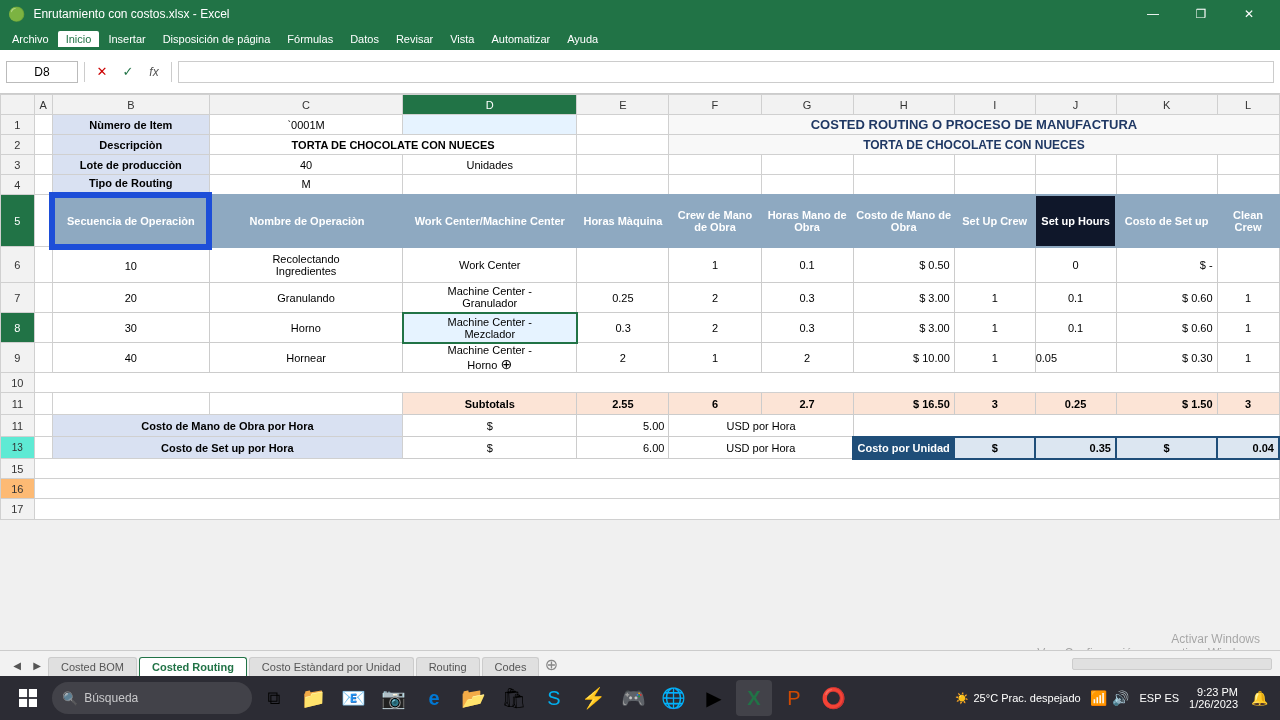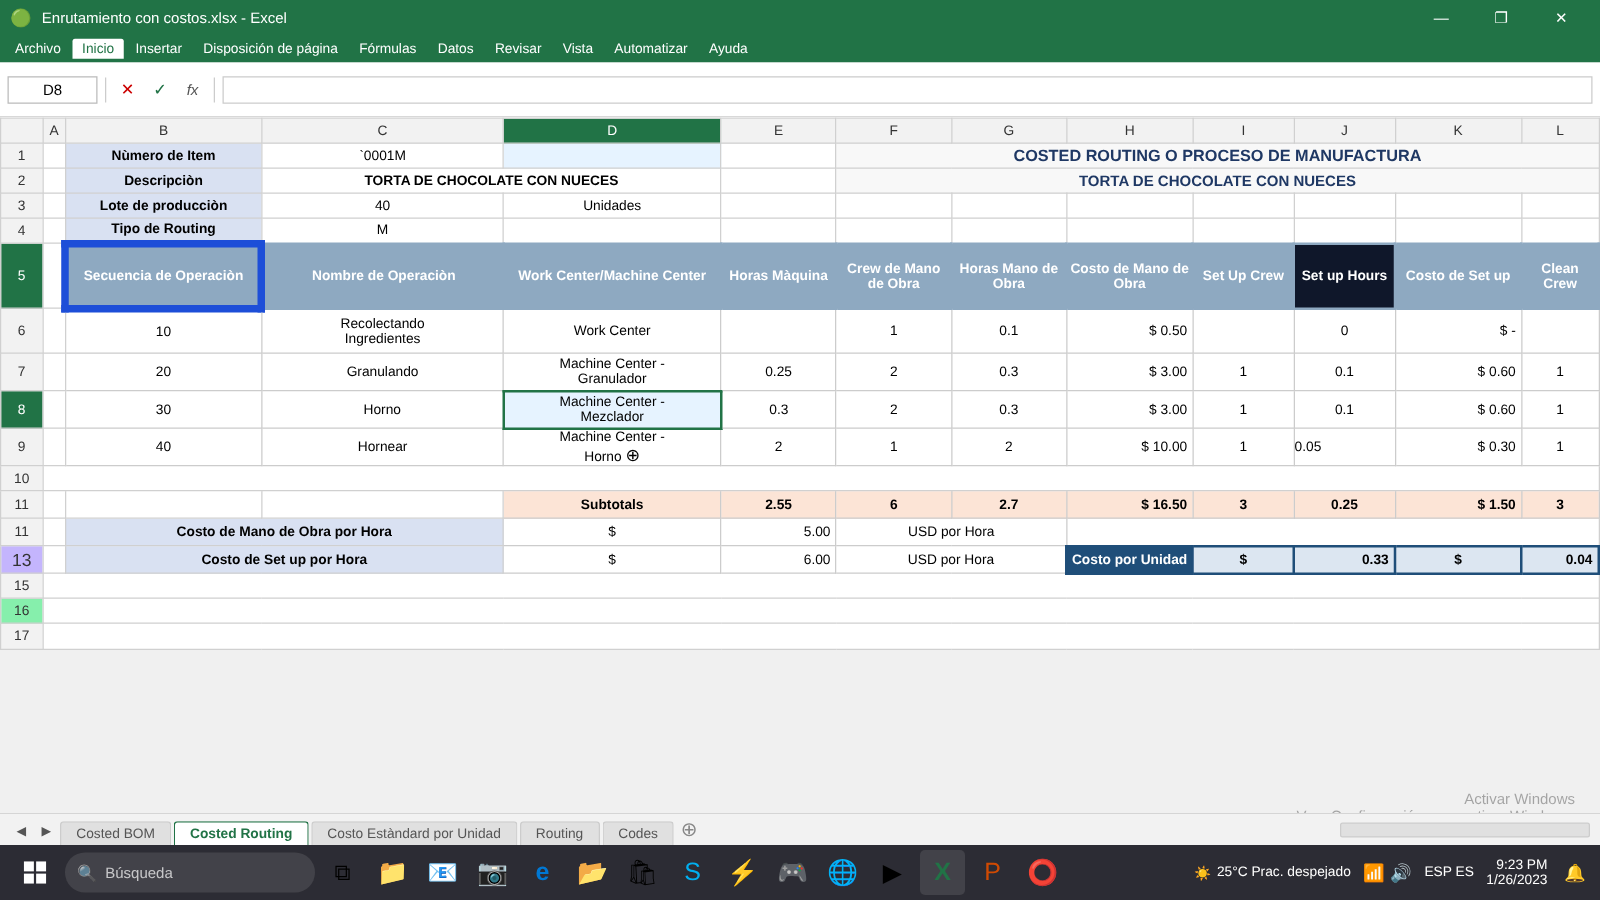--- a/index.html
+++ b/index.html
@@ -236,41 +236,41 @@
         <td style="background:#f2f2f2; border:1px solid #d0d0d0; text-align:center; font-size:11px; color:#333;">11</td>
         <td style="border:1px solid #d0d0d0;"></td>
         <td colspan="2" style="border:1px solid #d0d0d0; font-weight:bold; font-size:11px; text-align:center; background:#d9e1f2;">Costo de Mano de Obra por Hora</td>
         <td style="border:1px solid #ccc; font-size:11px; text-align:center; vertical-align:middle;">$</td>
         <td style="border:1px solid #ccc; font-size:11px; text-align:right; vertical-align:middle; padding-right:4px;">5.00</td>
         <td colspan="2" style="border:1px solid #ccc; font-size:11px; text-align:center; vertical-align:middle;">USD por Hora</td>
         <td colspan="5" style="border:1px solid #d0d0d0;"></td>
       </tr>
 
       <tr style="height:22px;">
-        <td style="background:#c4b5fd; border:1px solid #d0d0d0; text-align:center; font-size:14px; color:#333;">13</td>
+        <td style="background:#5eead4; border:1px solid #d0d0d0; text-align:center; font-size:10px; color:#333;">13</td>
         <td style="border:1px solid #d0d0d0;"></td>
         <td colspan="2" style="border:1px solid #d0d0d0; font-weight:bold; font-size:11px; text-align:center; background:#d9e1f2;">Costo de Set up por Hora</td>
         <td style="border:1px solid #ccc; font-size:11px; text-align:center; vertical-align:middle;">$</td>
         <td style="border:1px solid #ccc; font-size:11px; text-align:right; vertical-align:middle; padding-right:4px;">6.00</td>
         <td colspan="2" style="border:1px solid #ccc; font-size:11px; text-align:center; vertical-align:middle;">USD por Hora</td>
         <td style="border:2px solid #1f4e79; background:#1f4e79; color:white; font-weight:bold; font-size:11px; text-align:center; vertical-align:middle;">Costo por Unidad</td>
         <td style="border:2px solid #1f4e79; background:#dce6f1; font-weight:bold; font-size:11px; text-align:center; vertical-align:middle;">$</td>
-        <td style="border:2px solid #1f4e79; background:#dce6f1; font-weight:bold; font-size:11px; text-align:right; vertical-align:middle; padding-right:4px;">0.33</td>
+        <td style="border:2px solid #1f4e79; background:#dce6f1; font-weight:bold; font-size:11px; text-align:right; vertical-align:middle; padding-right:4px;">0.35</td>
         <td style="border:2px solid #1f4e79; background:#dce6f1; font-weight:bold; font-size:11px; text-align:center; vertical-align:middle;">$</td>
         <td style="border:2px solid #1f4e79; background:#dce6f1; font-weight:bold; font-size:11px; text-align:right; vertical-align:middle; padding-right:4px;">0.04</td>
       </tr>
 
 
       <tr style="height:20px;">
         <td style="background:#f2f2f2; border:1px solid #d0d0d0; text-align:center; font-size:11px; color:#333;">15</td>
         <td colspan="12" style="border:1px solid #d0d0d0;"></td>
       </tr>
 
       <tr style="height:20px;">
-        <td style="background:#86efac; border:1px solid #d0d0d0; text-align:center; font-size:11px; color:#333;">16</td>
+        <td style="background:#fdba74; border:1px solid #d0d0d0; text-align:center; font-size:11px; color:#333;">16</td>
         <td colspan="12" style="border:1px solid #d0d0d0;"></td>
       </tr>
 
       <tr style="height:21px;">
         <td style="background:#f2f2f2; border:1px solid #d0d0d0; text-align:center; font-size:11px; color:#333;">17</td>
         <td colspan="12" style="border:1px solid #d0d0d0;"></td>
       </tr>
     </tbody>
   </table>
 </div>

